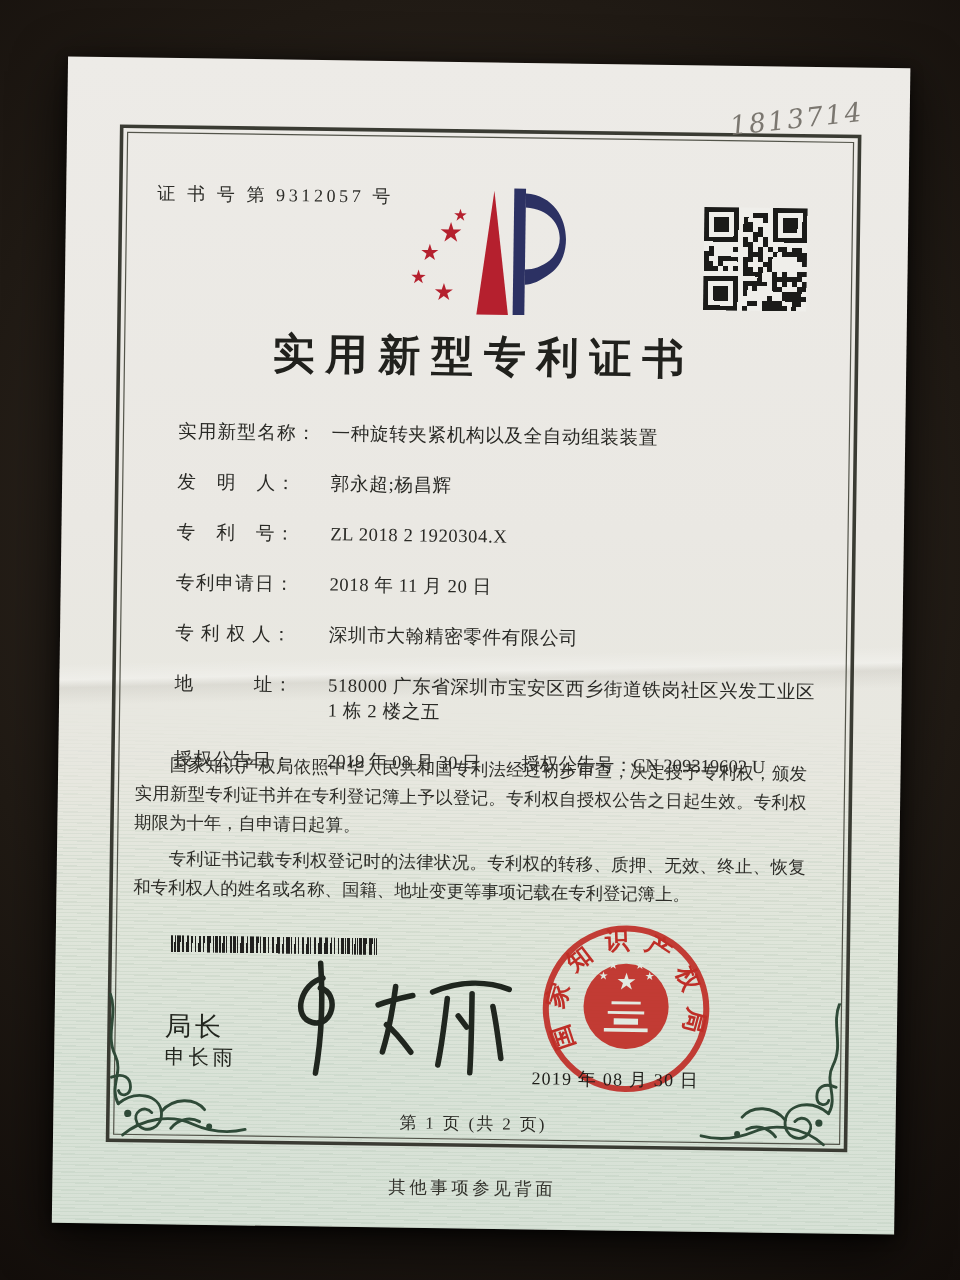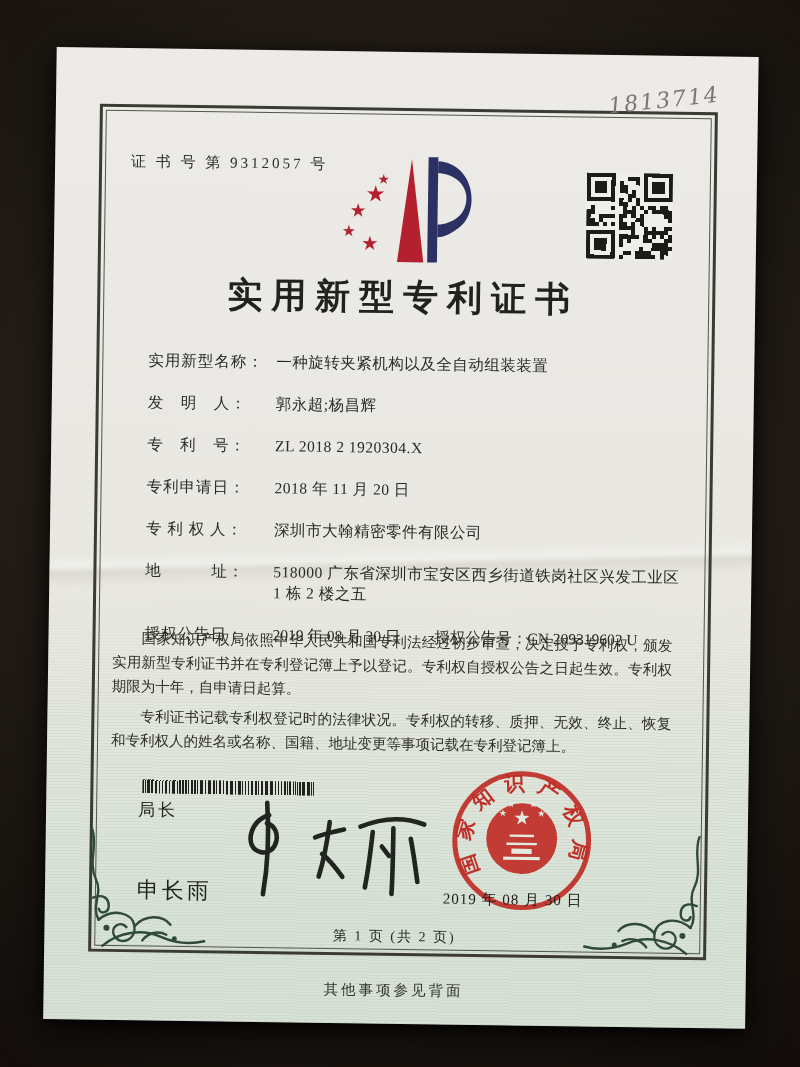--- a/index.html
+++ b/index.html
@@ -28,22 +28,22 @@
   .fields{position:absolute;left:96px;top:301px;width:540px;color:#2a2a26;font-size:15.5px;}
   .frow{display:flex;margin-bottom:21px;line-height:21px;}
   .flabel{width:128px;flex:none;letter-spacing:1px;}
   .fvalue{flex:1;letter-spacing:.5px;}
   .grant-pair{display:flex;}
   .grant-pair .second{margin-left:34px;display:flex;}
   .paras{position:absolute;left:64px;top:578px;width:560px;color:#2e2e29;font-size:14.5px;
     line-height:24px;text-align:justify;}
   .paras p{margin:0 0 6px 0;text-indent:2em;}
   .barcode{position:absolute;left:96px;top:731px;width:174px;height:14px;}
-  .director-title{position:absolute;left:92px;top:750px;font-size:17px;letter-spacing:3px;color:#23261f;text-align:center;}
-  .director-name{position:absolute;left:92px;top:821px;font-size:22px;letter-spacing:3px;color:#23261f;margin-top:6px;}
+  .director-title{position:absolute;left:92px;top:792px;font-size:22px;letter-spacing:3px;color:#23261f;text-align:center;}
+  .director-name{position:absolute;left:92px;top:821px;font-size:17px;letter-spacing:3px;color:#23261f;}
   .sig{position:absolute;left:184px;top:748px;width:216px;height:104px;}
   .seal{position:absolute;left:399px;top:710px;width:154px;height:154px;}
   .seal-date{position:absolute;left:398px;top:837px;width:180px;font-size:15px;letter-spacing:1px;color:#1e1e1a;}
   .pagefoot{position:absolute;left:44px;width:612px;top:876px;text-align:center;font-size:14px;
     letter-spacing:2px;color:#2a2a25;}
   .backnote{position:absolute;left:44px;width:612px;top:929px;text-align:center;font-size:14.5px;
     letter-spacing:3px;color:#33332d;}
   .orn{position:absolute;width:128px;height:124px;}
   .orn-left{left:38px;top:780px;}
   .orn-right{left:534px;top:780px;transform:scaleX(-1);}

